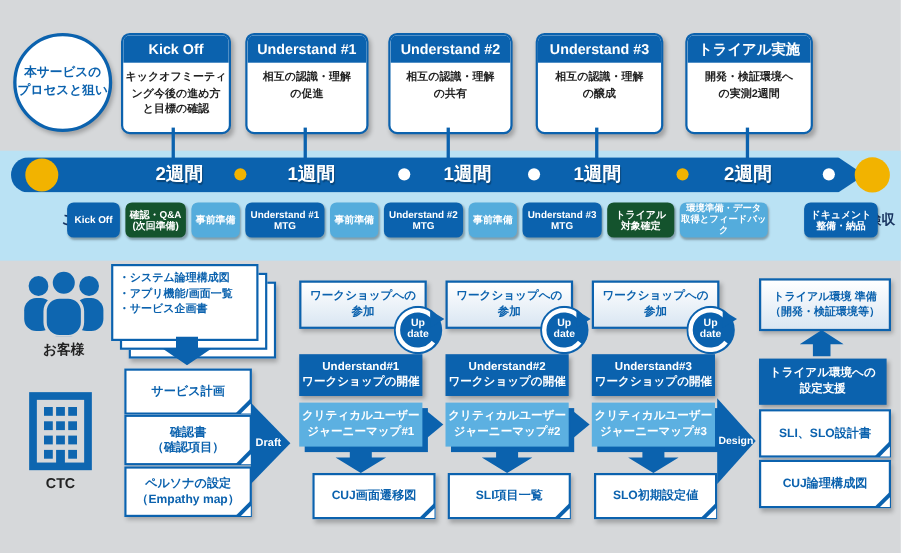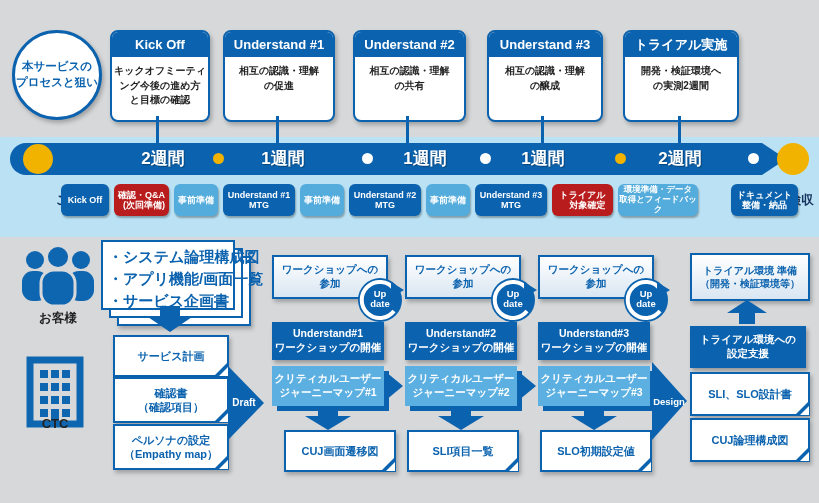--- a/index.html
+++ b/index.html
@@ -29,25 +29,25 @@
   .dot.big{width:30px;height:30px;background:#f2b300;}
   .dot.sm{width:11px;height:11px;top:153px;}
   .dot.yellow{background:#f2b300;} .dot.white{background:#fff;}
   .week{position:absolute;top:147px;transform:translateX(-50%);color:#fff;font-weight:bold;
     font-size:17px;text-shadow:1px 1px 1px rgba(0,0,0,.3);}
   
   .endlbl{position:absolute;top:192px;color:#16325f;font-weight:bold;font-size:12.5px;}
   .step{position:absolute;top:184px;height:32px;border-radius:6px;color:#fff;font-weight:bold;
     font-size:9px;line-height:1.15;display:flex;align-items:center;justify-content:center;
     text-align:center;box-shadow:1px 2px 2px rgba(0,0,0,.3);}
-  .step.dark{background:#0b62ae;} .step.light{background:#54acdc;} .step.green{background:#b91c1c;text-align:right;}
+  .step.dark{background:#0b62ae;} .step.light{background:#54acdc;} .step.green{background:#14532d;}
   
   .actor-label{position:absolute;color:#222;font-weight:bold;font-size:12.5px;text-align:center;}
   .page{position:absolute;width:130px;height:66px;background:#fff;border:2px solid #0b62ae;}
-  .stack-text{position:absolute;color:#0b62ae;font-weight:bold;font-size:15px;line-height:1.45;}
+  .stack-text{position:absolute;color:#0b62ae;font-weight:bold;font-size:10px;line-height:1.45;}
   .doc{position:absolute;background:#fff;border:2px solid #0b62ae;color:#0b62ae;font-weight:bold;
     font-size:11px;line-height:1.3;display:flex;align-items:center;justify-content:center;
     text-align:center;box-shadow:2px 3px 4px rgba(0,0,0,.25);}
   .doc::after{content:'';position:absolute;right:-1px;bottom:-1px;width:0;height:0;
     border-left:14px solid transparent;border-bottom:14px solid #0b62ae;}
   .doc::before{content:'';position:absolute;right:-1px;bottom:-1px;width:0;height:0;
     border-left:9px solid transparent;border-bottom:9px solid #fff;z-index:1;}
   .outline-box{position:absolute;border:2px solid #0b62ae;background:linear-gradient(#ffffff,#d9e6f2);
     color:#0b62ae;font-weight:bold;font-size:10.5px;line-height:1.3;display:flex;align-items:center;
     justify-content:center;text-align:center;box-shadow:2px 3px 4px rgba(0,0,0,.25);}
@@ -162,21 +162,21 @@
         <rect x="25" y="27" width="8" height="8"></rect>
         <rect x="36" y="27" width="8" height="8"></rect>
       <rect x="14" y="40" width="8" height="8"></rect>
         <rect x="25" y="40" width="8" height="8"></rect>
         <rect x="36" y="40" width="8" height="8"></rect>
       <rect x="14" y="53" width="8" height="8"></rect>
         <rect x="36" y="53" width="8" height="8"></rect>
       <rect x="25" y="53" width="8" height="15"></rect>
     </g>
   </svg>
-  <div class="actor-label" style="left:26px;top:416px;width:58px;font-size:13px;">CTC</div>
+  <div class="actor-label" style="left:26px;top:432px;width:58px;font-size:13px;">CTC</div>
 
   <div class="page" style="left:117px;top:256px;box-shadow:2px 3px 4px rgba(0,0,0,.25);"></div>
   <div class="page" style="left:109px;top:248px;"></div>
   <div class="page" style="left:101px;top:240px;"></div>
   <div class="stack-text pre" style="left:108px;top:246px;">・システム論理構成図
 ・アプリ機能/画面一覧
 ・サービス企画書</div>
   <svg class="abs" style="left:148px;top:306px;" width="44" height="26" viewBox="0 0 44 26">
     <polygon points="12,0 32,0 32,11 44,11 22,26 0,11 12,11" fill="#0b62ae"></polygon>
   </svg>

